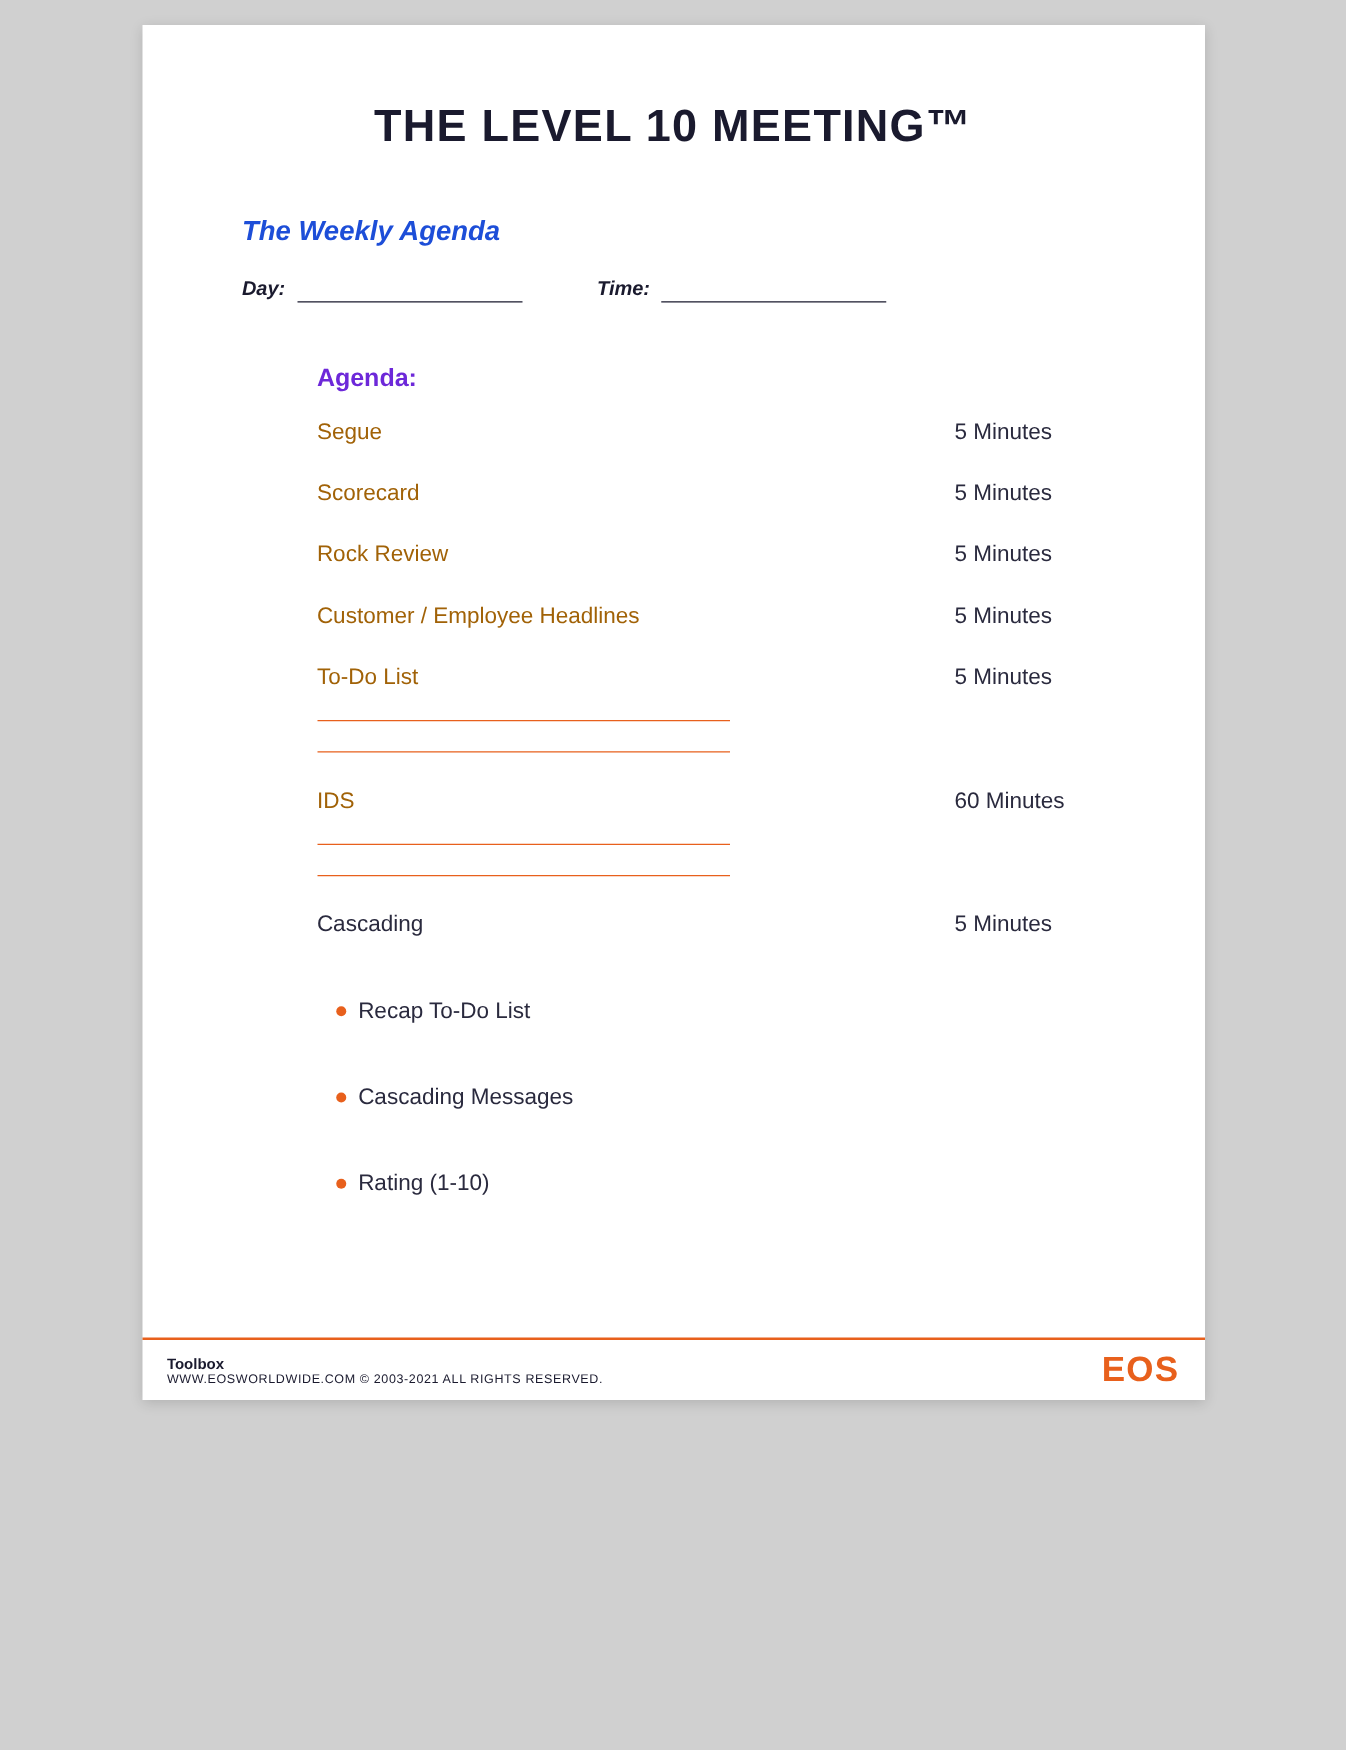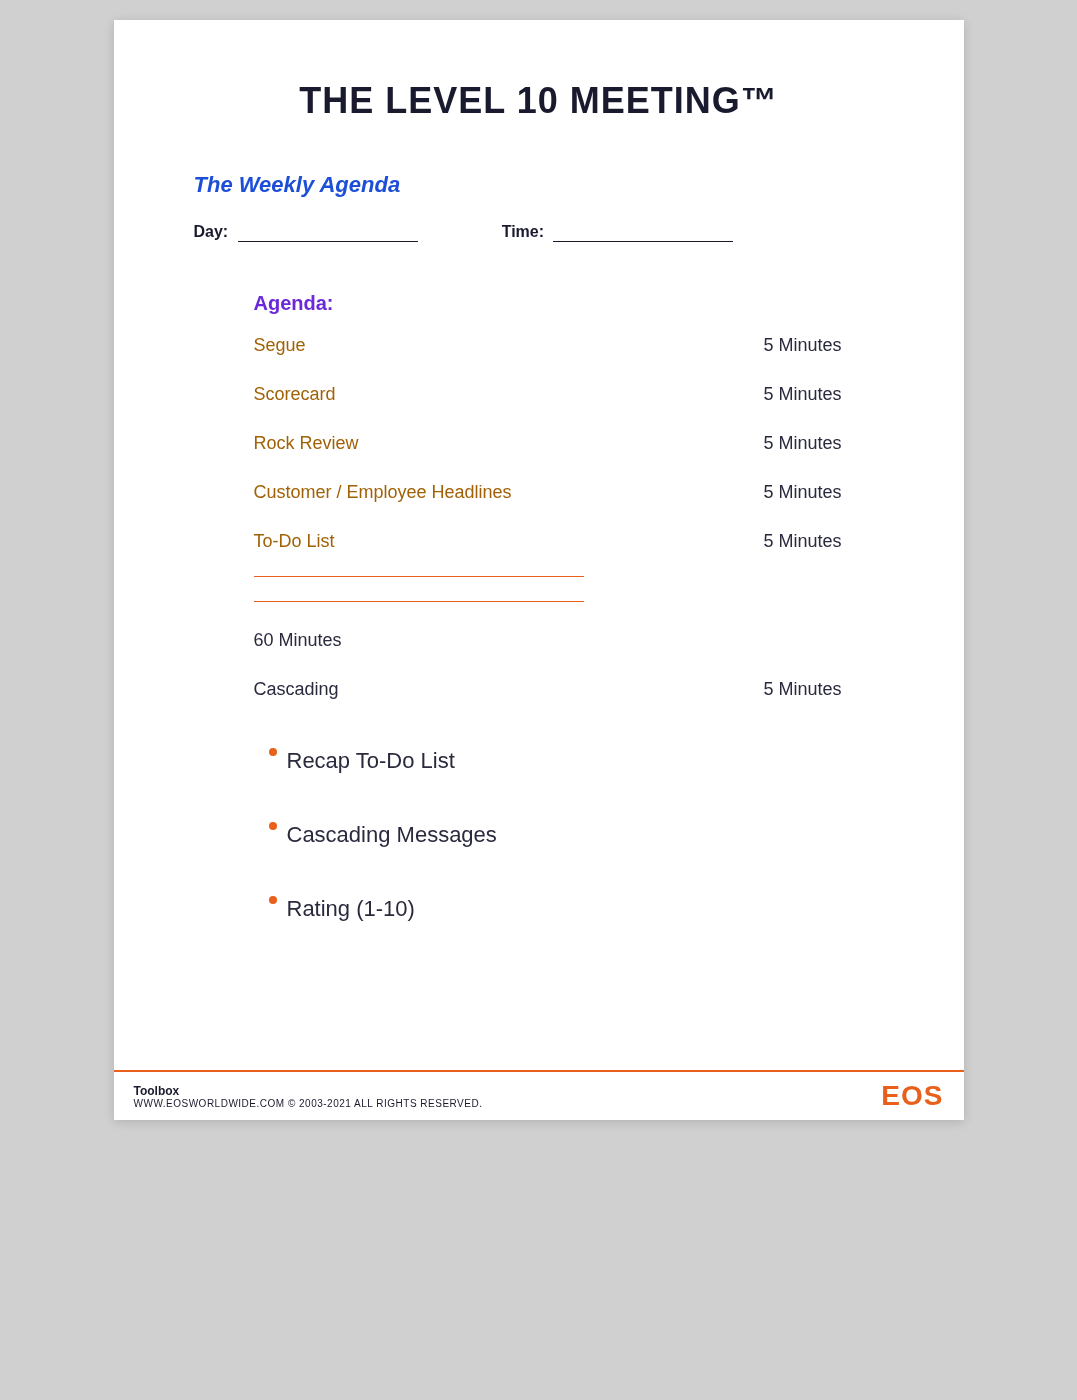--- a/index.html
+++ b/index.html
@@ -40,23 +40,24 @@
     .weekly-agenda-label {
       color: #1d4ed8;
       font-size: 22px;
       font-weight: 700;
       font-style: italic;
       margin-bottom: 25px;
     }
 
     .day-time-row {
       display: flex;
-      gap: 84px;
+      gap: 60px;
       margin-bottom: 50px;
       align-items: flex-start;
+      font-style: italic;
     }
 
     .field-label {
       font-size: 16px;
       font-weight: 700;
       color: #1a1a2e;
     }
 
     .underline-field {
       display: inline-block;
@@ -120,25 +121,25 @@
       color: #2a2a3e;
       margin-bottom: 8px;
     }
 
     .bullet-list {
       list-style: none;
       margin-left: 15px;
     }
 
     .bullet-list li {
-      font-size: 22px;
+      font-size: 18px;
       color: #2a2a3e;
       margin-bottom: 6px;
       display: flex;
-      align-items: flex-start;
+      align-items: center;
       gap: 10px;
       margin-top: 48px;
     }
 
     .bullet-dot {
       width: 8px;
       height: 8px;
       border-radius: 50%;
       background: #e8601c;
       flex-shrink: 0;
@@ -245,20 +246,25 @@
     <div class="agenda-item">
       <div class="agenda-item-left">
         <span class="agenda-item-name">To-Do List</span>
         <span class="orange-line">&nbsp;</span>
         <span class="orange-line">&nbsp;</span>
       </div>
       <div class="agenda-item-time">5 Minutes</div>
     </div>
 
     <div class="agenda-item">
+      <div class="agenda-item-left">
+        <span class="agenda-item-name">IDS</span>
+        <span class="orange-line">&nbsp;</span>
+        <span class="orange-line">&nbsp;</span>
+      </div>
       <div class="agenda-item-time">60 Minutes</div>
     </div>
 
     <div class="conclude-row">
       <div class="conclude-block">
         <div class="conclude-name">Cascading</div>
         <ul class="bullet-list">
           <li>
             <span class="bullet-dot"></span>
             <span>Recap To-Do List</span>

